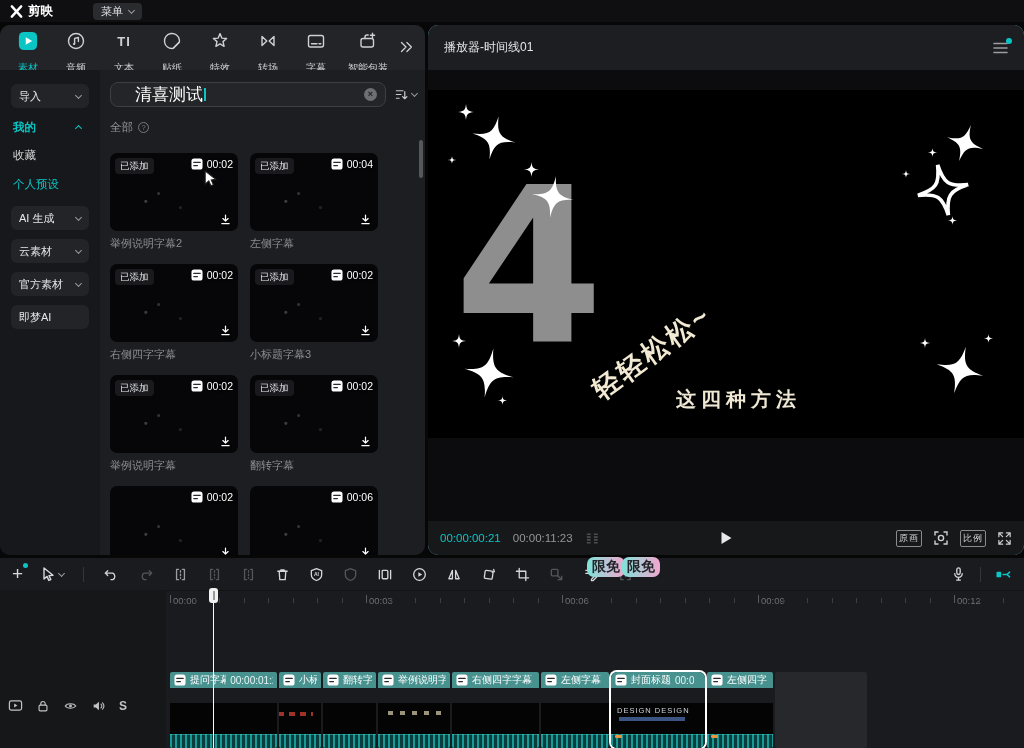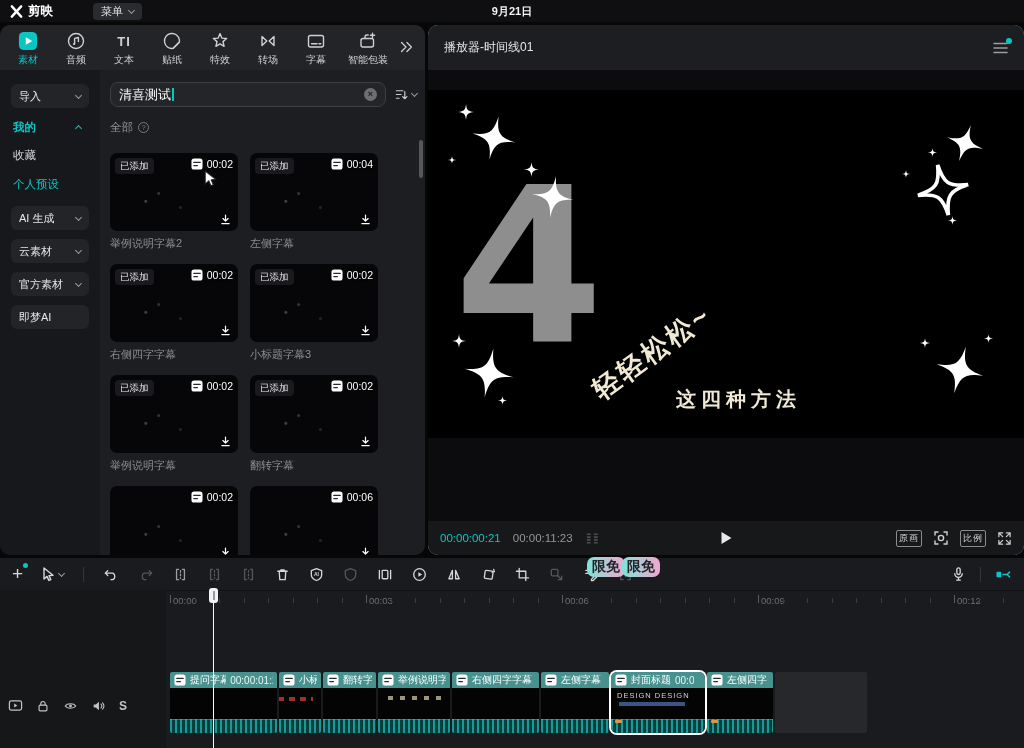--- a/index.html
+++ b/index.html
@@ -20,21 +20,21 @@
   .chev { width:5px; height:5px; border-right:1.3px solid #9a9b9e; border-bottom:1.3px solid #9a9b9e;
     display:inline-block; transform:rotate(45deg); margin-top:-2px; }
   .chev.up { transform:rotate(-135deg); margin-top:2px; }
   .chev.teal { border-color:#0bc5c5; }
 
   
   .asset-panel { position:absolute; left:0; top:25px; width:425px; height:530px;
     border-radius:10px; overflow:hidden; background:#17181b; }
   .tabstrip { height:45px; background:#232428; display:flex; align-items:flex-start;
     padding:5px 4px 0 4px; }
-  .tab { width:48px; display:flex; flex-direction:column; align-items:center; gap:2px;
+  .tab { width:48px; display:flex; flex-direction:column; align-items:center; gap:10px;
     font-size:10px; color:#cfd0d3; padding-top:1px; }
   .tab .ti { font-size:13px; font-weight:bold; letter-spacing:1px; height:20px; display:flex; align-items:center;}
   .tab.active { color:#0bc5c5; }
   .tab.wide { width:56px; }
   .expand-btn { margin-left:auto; margin-top:8px; margin-right:6px; color:#d2d3d5; }
 
   .panel-body { display:flex; height:485px; }
   .sidenav { width:100px; background:#17181b; padding:14px 11px; display:flex;
     flex-direction:column; }
   .nav-btn { height:24px; background:#232427; border-radius:6px; display:flex; align-items:center;
@@ -42,21 +42,21 @@
   .nav-row { height:20px; display:flex; align-items:center; justify-content:space-between;
     padding:0 8px 0 2px; font-size:11.5px; margin-bottom:11px; }
   .nav-row.teal { color:#0bc5c5; font-weight:bold; }
   .nav-item { font-size:11.5px; color:#d6d7d9; padding:0 2px; margin-bottom:14px; }
   .nav-item.teal { color:#0bc5c5; }
 
   .materials { flex:1; background:#1d1e21; padding:12px 8px 0 10px; position:relative; }
   .search-row { display:flex; align-items:center; gap:8px; }
   .search-box { flex:1; height:25px; background:#242528; border:1px solid #3e3f43; border-radius:8px;
     display:flex; align-items:center; padding:0 8px; }
-  .search-text { font-size:13px; color:#fff; }
+  .search-text { font-size:17px; color:#fff;margin-left:16px; }
   .caret { width:1.5px; height:13px; background:#0bc5c5; margin-left:1px; }
   .clear-btn { margin-left:auto; width:13px; height:13px; border-radius:50%; background:#6e6f73;
     color:#1d1e21; font-size:9px; line-height:13px; text-align:center; font-weight:bold; }
   .sort-btn { display:flex; align-items:center; gap:3px; color:#c9cacd; }
   .filter-row { margin-top:13px; display:flex; align-items:center; gap:5px;
     font-size:11.5px; color:#96979b; }
   .info-circ { width:11px; height:11px; border-radius:50%; border:1px solid #77787c;
     font-size:7.5px; color:#77787c; text-align:center; line-height:10px; }
   .grid { margin-top:18px; display:grid; grid-template-columns:repeat(2,128px);
     column-gap:12px; row-gap:13px; height:402px; overflow:hidden; }
@@ -129,21 +129,21 @@
     gap:13px; color:#c2c3c6; }
   .solo { font-size:12px; font-weight:bold; color:#c2c3c6; }
 
   .clips { position:absolute; left:170px; top:58px; display:flex; }
   .clip { flex:none; margin-right:2px; border-radius:2px; overflow:hidden; position:relative; }
   .clip.selected { box-shadow:0 0 0 2px #fff; z-index:4; border-radius:6px; }
   .clip-head { height:16px; background:#47918f; display:flex; align-items:center; gap:4px;
     padding:0 4px; }
   .clip-label { font-size:10px; color:#fff; white-space:nowrap; overflow:hidden; }
   .clip-time { font-size:10px; color:#eaf6f5; white-space:nowrap; overflow:hidden; }
-  .clip-thumb { height:31px; background:#040405; position:relative; overflow:hidden; }
+  .clip-thumb { height:31px; background:#040405; position:relative; overflow:hidden;margin-top:15px; }
   .clip:nth-child(2) .clip-thumb::after { content:""; position:absolute; right:8px; top:9px;
     width:46px; height:4px;
     background:repeating-linear-gradient(90deg, rgba(186,58,48,.85) 0 6px, transparent 6px 11px);
     filter:blur(.4px); }
   .clip:nth-child(4) .clip-thumb::after { content:""; position:absolute; left:10px; top:8px;
     width:58px; height:4px;
     background:repeating-linear-gradient(90deg, rgba(220,210,170,.7) 0 5px, transparent 5px 12px);
     filter:blur(.4px); }
   .design-text { position:absolute; left:6px; top:3px; font-size:7.5px; letter-spacing:1px;
     color:#cfd3d8; white-space:nowrap; }
@@ -168,21 +168,20 @@
   <div class="logo">
     <svg width="13" height="13" viewBox="0 0 14 14">
         <path d="M2 1.5 L12 12.5 M12 1.5 L2 12.5" stroke="#fff" stroke-width="2.6" stroke-linecap="round"></path>
       </svg>
     <span>剪映</span>
   </div>
   <div class="menu-btn">
     <span>菜单</span>
     <span class="chev"></span>
   </div>
-  <div class="top-date">9月21日</div>
 </div>
 
 <div class="asset-panel">
   <div class="tabstrip" id="tabstrip">
       <div class="tab active">
         <span>
           <svg width="20" height="20" viewBox="0 0 22 22">
             <rect x="1" y="1" width="20" height="20" rx="5.5" fill="#0bc5c5"></rect>
             <path d="M8.5 6.8 L15.6 11 L8.5 15.2 Z" fill="#fff"></path>
           </svg>

